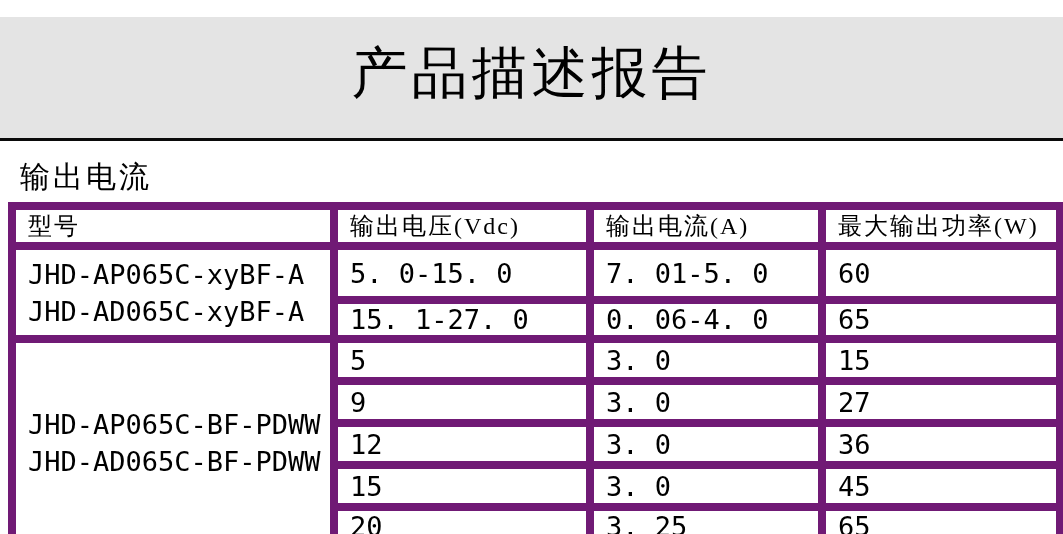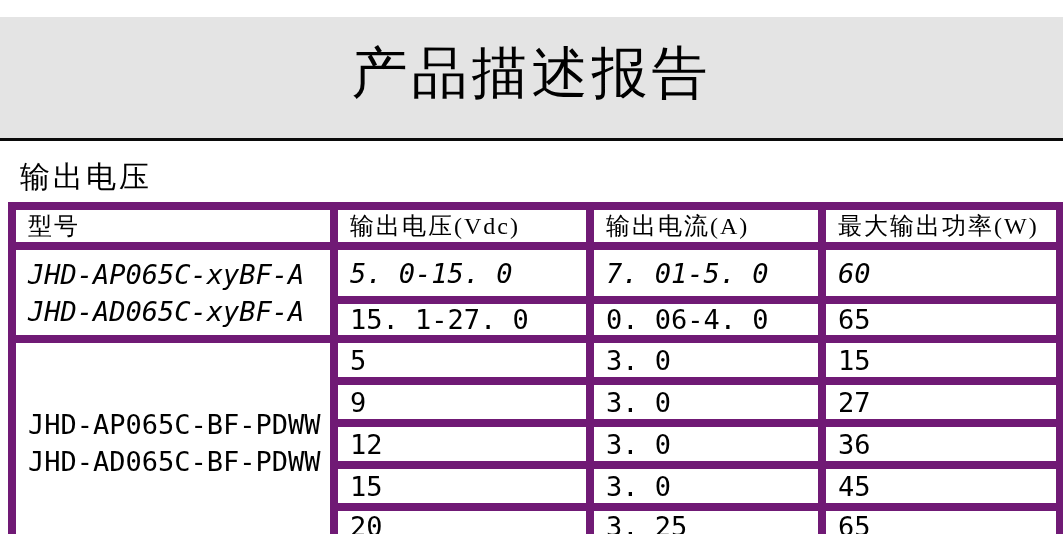--- a/index.html
+++ b/index.html
@@ -47,34 +47,34 @@
     font-weight:normal;
     font-size:24px;
     letter-spacing:2px;
   }
   td.mono, td.model-cell {
     font-family:"DejaVu Sans Mono","Liberation Mono",monospace;
     font-size:27px;
   }
   td.model-cell div { line-height:37px; }
   tr.rh  { height:37px; }
-  tr.r40 { height:54px;font-style:italic; }
+  tr.r40 { height:54px; }
   tr.r39 { height:32px; }
   tr.r42 { height:42px; }
   tr.r41 { height:30px; }
   tr.rcut{ height:40px; }
 </style>
 </head>
 <body>
 
 <div class="header-band">
   <span class="page-title">产品描述报告</span>
 </div>
 
-<div class="section-title">输出电压</div>
+<div class="section-title">输出电流</div>
 
 <div class="table-wrap">
   <table class="models">
     <colgroup>
       <col style="width:322px">
       <col style="width:256px">
       <col style="width:232px">
       <col style="width:238px">
     </colgroup>
     <tbody>

